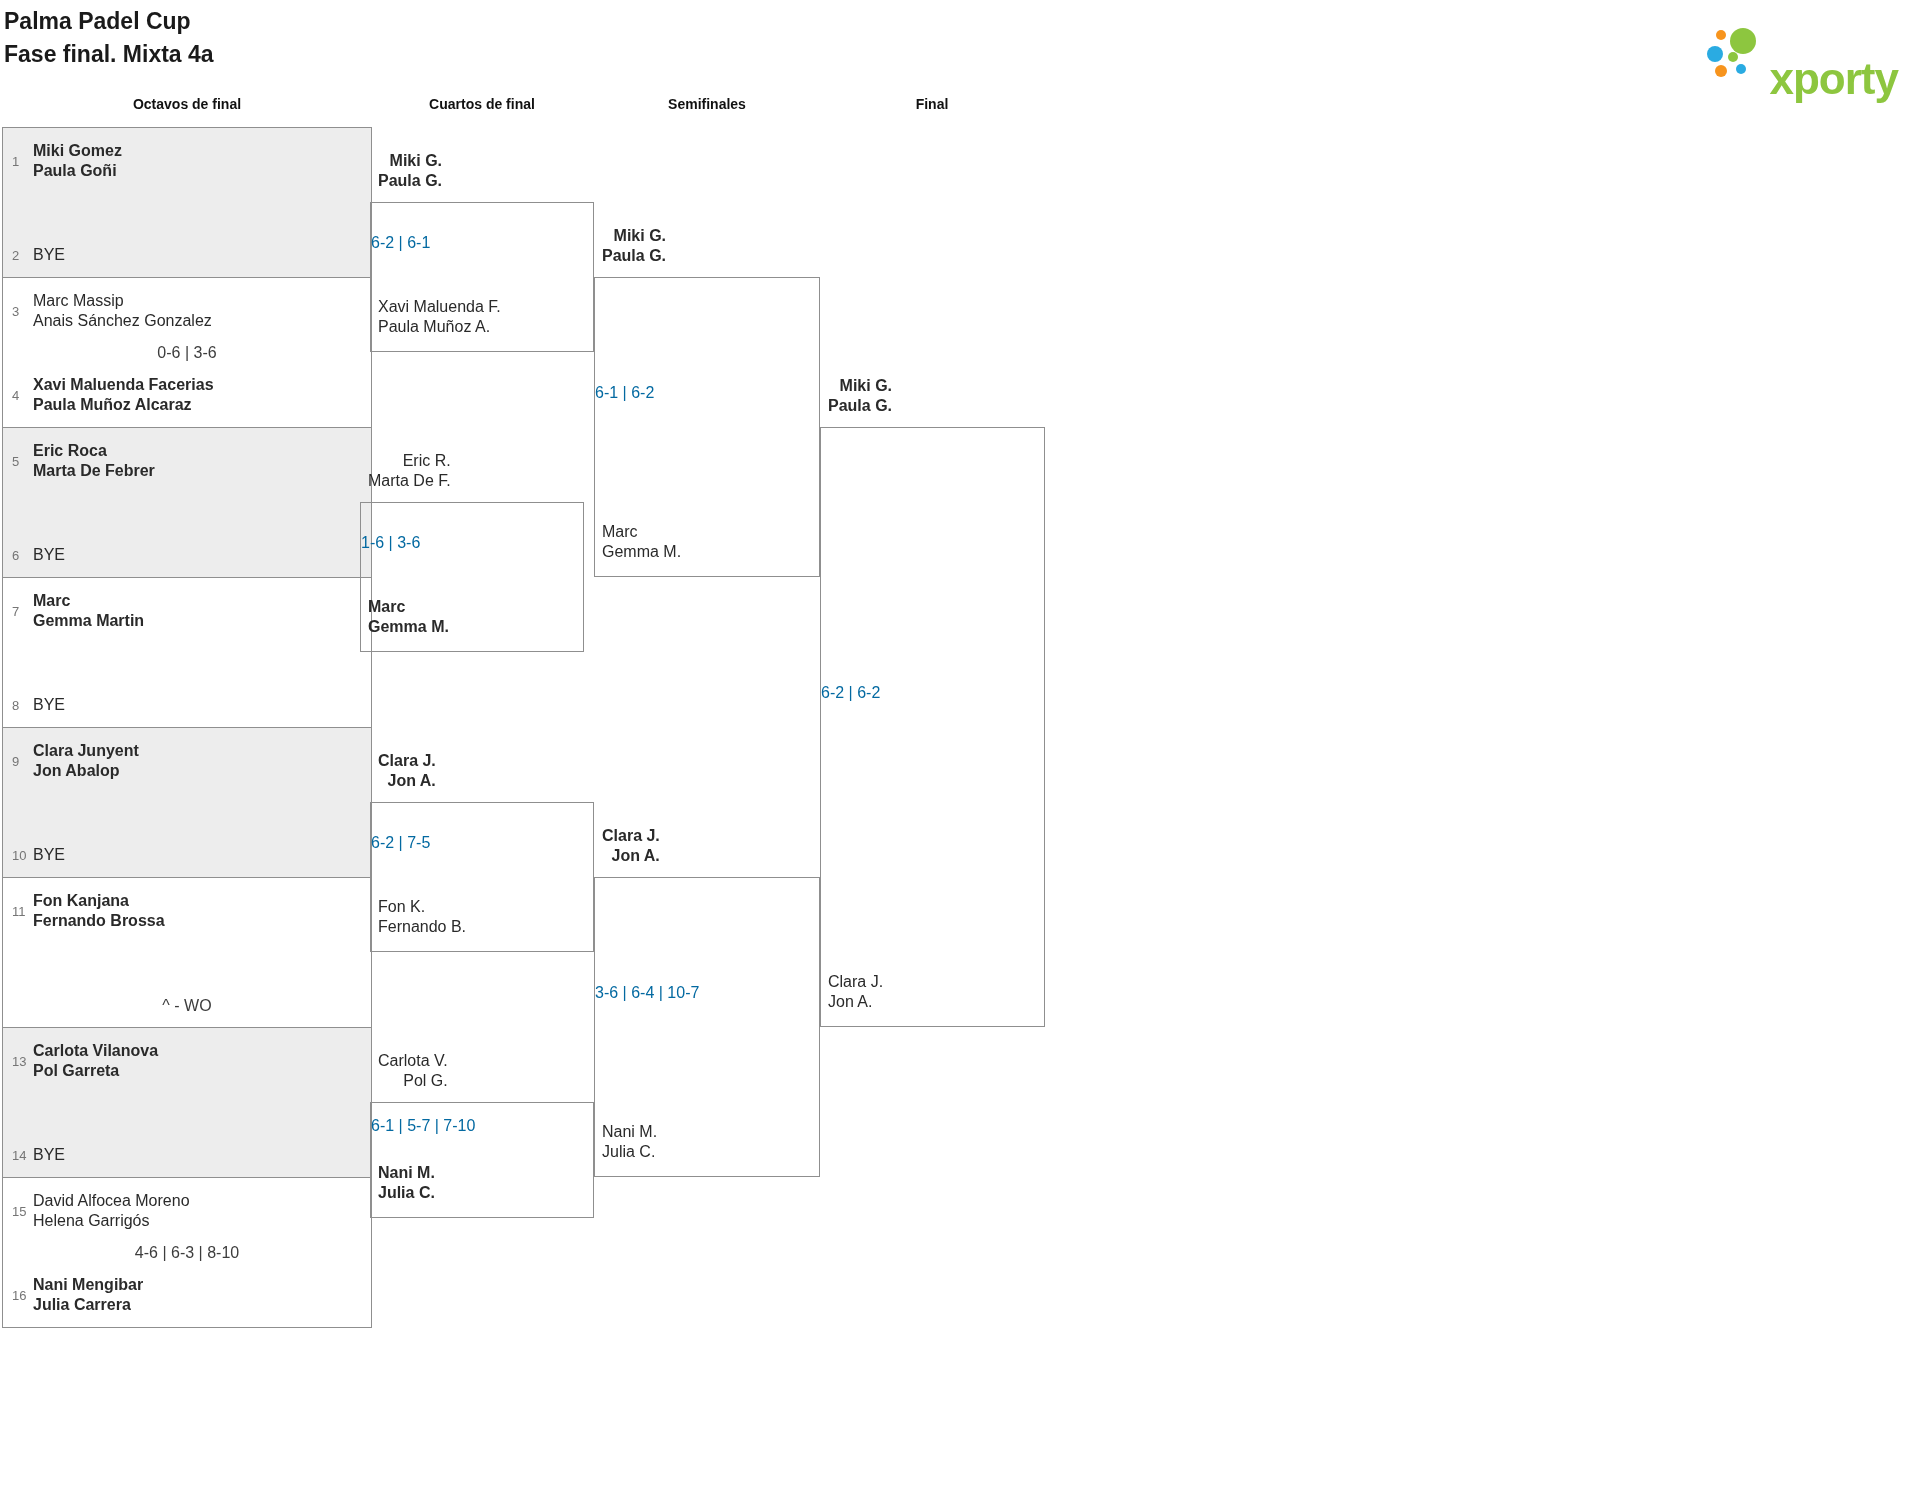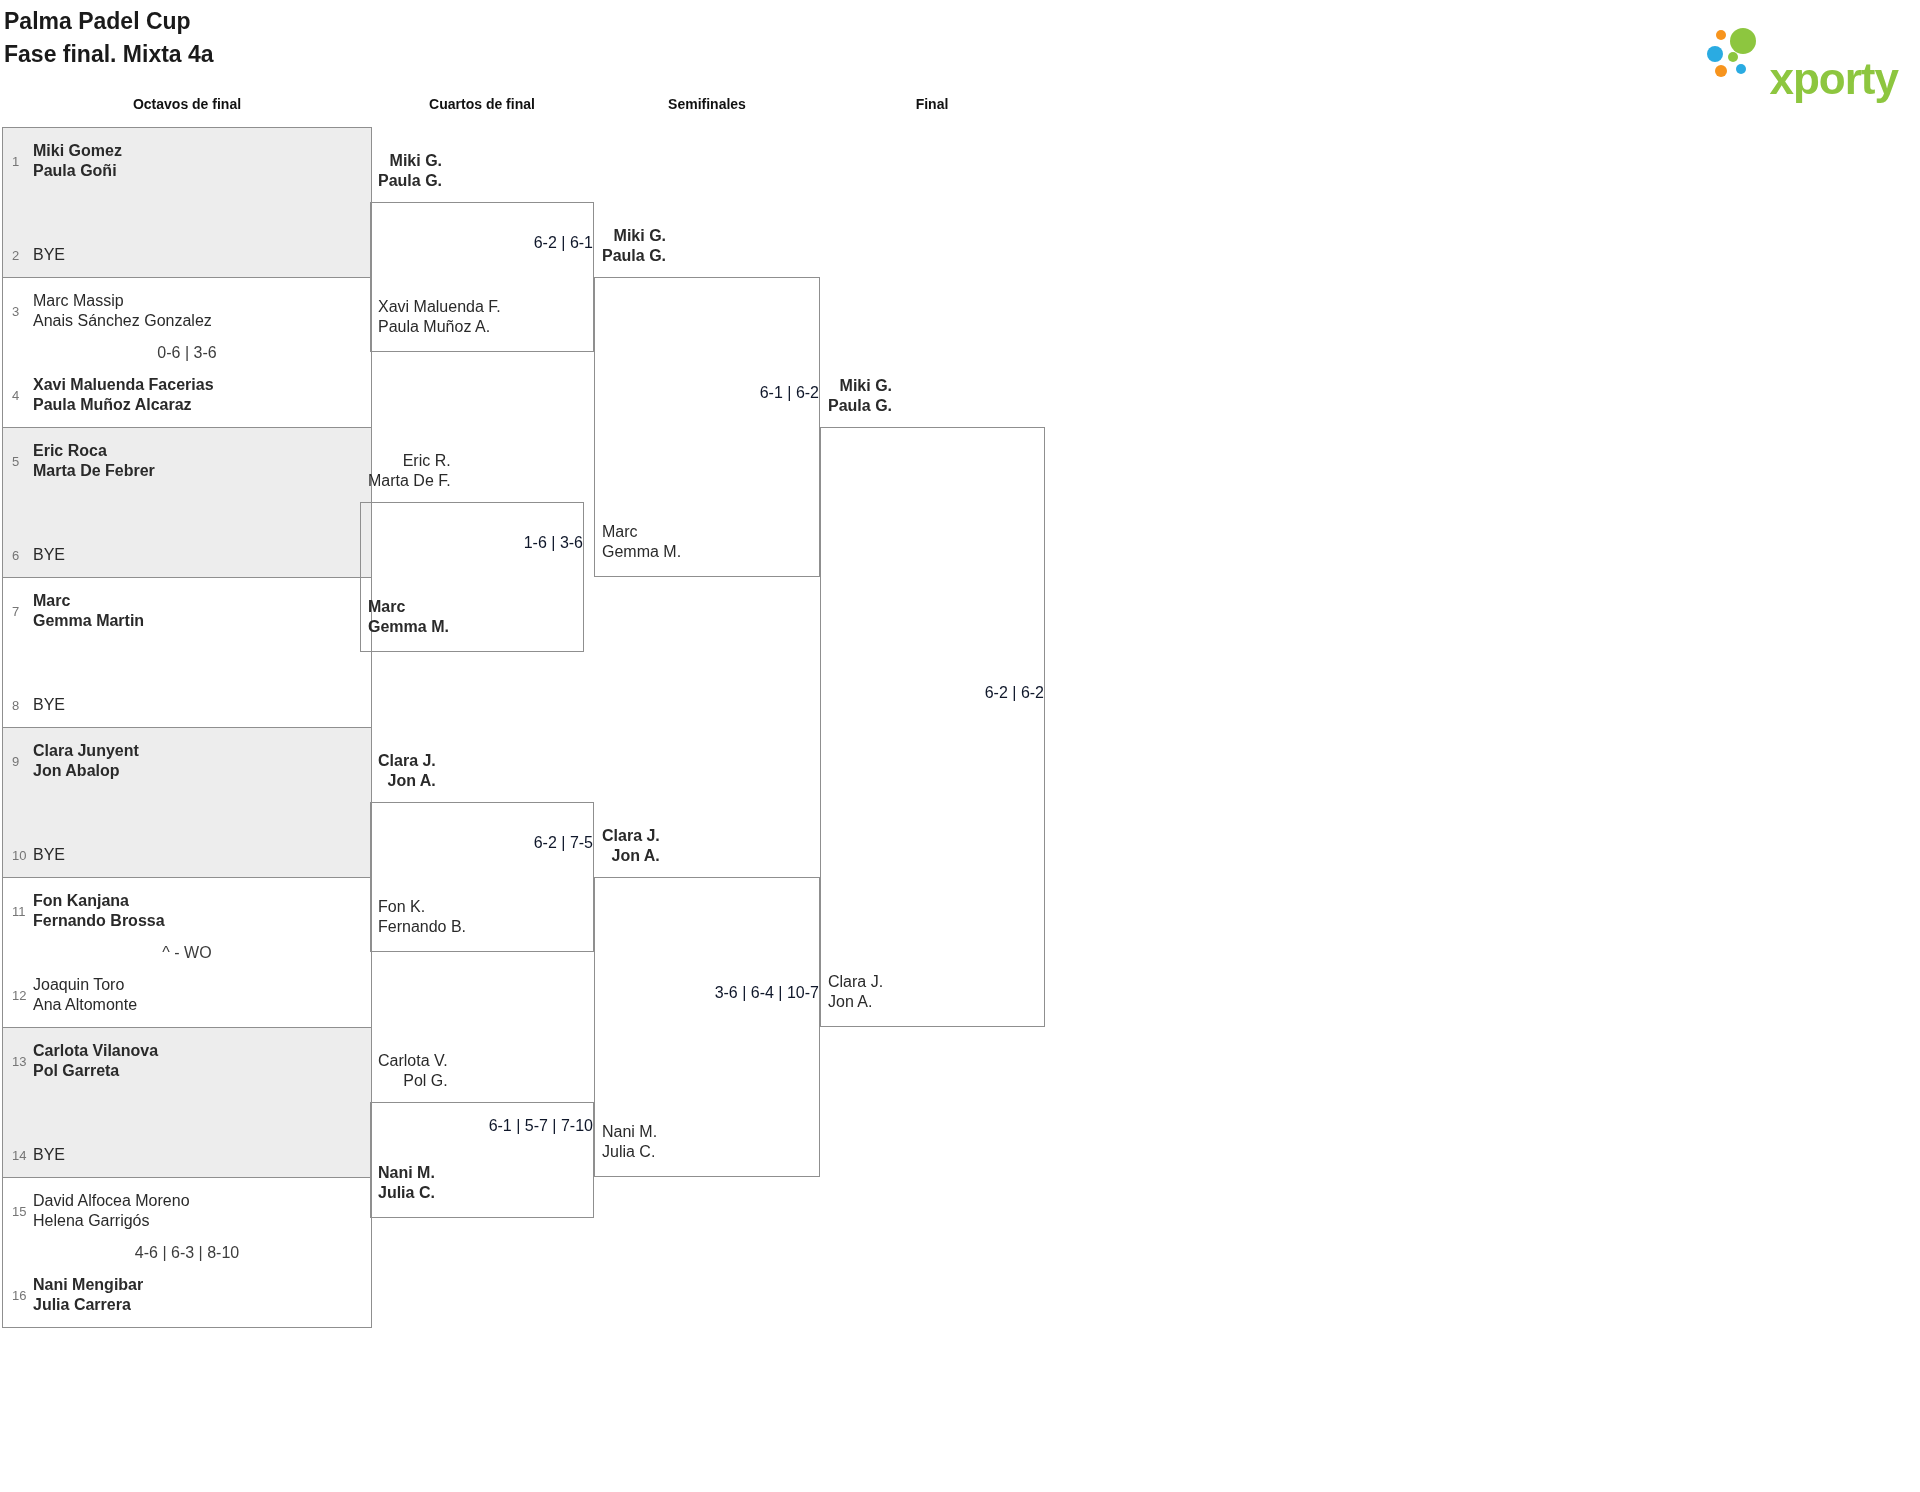--- a/index.html
+++ b/index.html
@@ -26,21 +26,21 @@
   .nl { display:block; }
   .nl:empty { display:none; }
   .score { text-align:center; font-size:16px; color:#3d3d3d; }
 
   
   .adv { position:absolute; border:1px solid #8f8f8f; background:transparent; }
   .lbl { position:absolute; left:7px; font-size:16px; line-height:20px; color:#2a2a2a; }
   .toplabel { bottom:calc(100% + 12px);text-align:right; }
   .bottomlabel { bottom:14px; }
   .advscore { position:absolute; left:0; right:0; top:calc(50% - 34px); transform:translateY(-50%);
-              text-align:right; font-size:16px; color:#0f172a; }
+              text-align:left; font-size:16px; color:#0369a1; }
 </style>
 </head>
 <body>
 
 <div class="page">
 
   <div class="titleblock">
     <div class="title">Palma Padel Cup</div>
     <div class="subtitle">Fase final. Mixta 4a</div>
   </div>
@@ -150,27 +150,20 @@
 
   <div class="box" style="top:877px">
     <div class="team">
       <span class="seed">11</span>
       <span class="names bold">
           <span class="nl">Fon Kanjana</span>
           <span class="nl">Fernando Brossa</span>
         </span>
     </div>
     <div class="score">^ - WO</div>
-    <div class="team">
-      <span class="seed">12</span>
-      <span class="names">
-          <span class="nl">Joaquin Toro</span>
-          <span class="nl">Ana Altomonte</span>
-        </span>
-    </div>
   </div>
 
   <div class="box shaded" style="top:1027px">
     <div class="team">
       <span class="seed">13</span>
       <span class="names bold">
           <span class="nl">Carlota Vilanova</span>
           <span class="nl">Pol Garreta</span>
         </span>
     </div>

